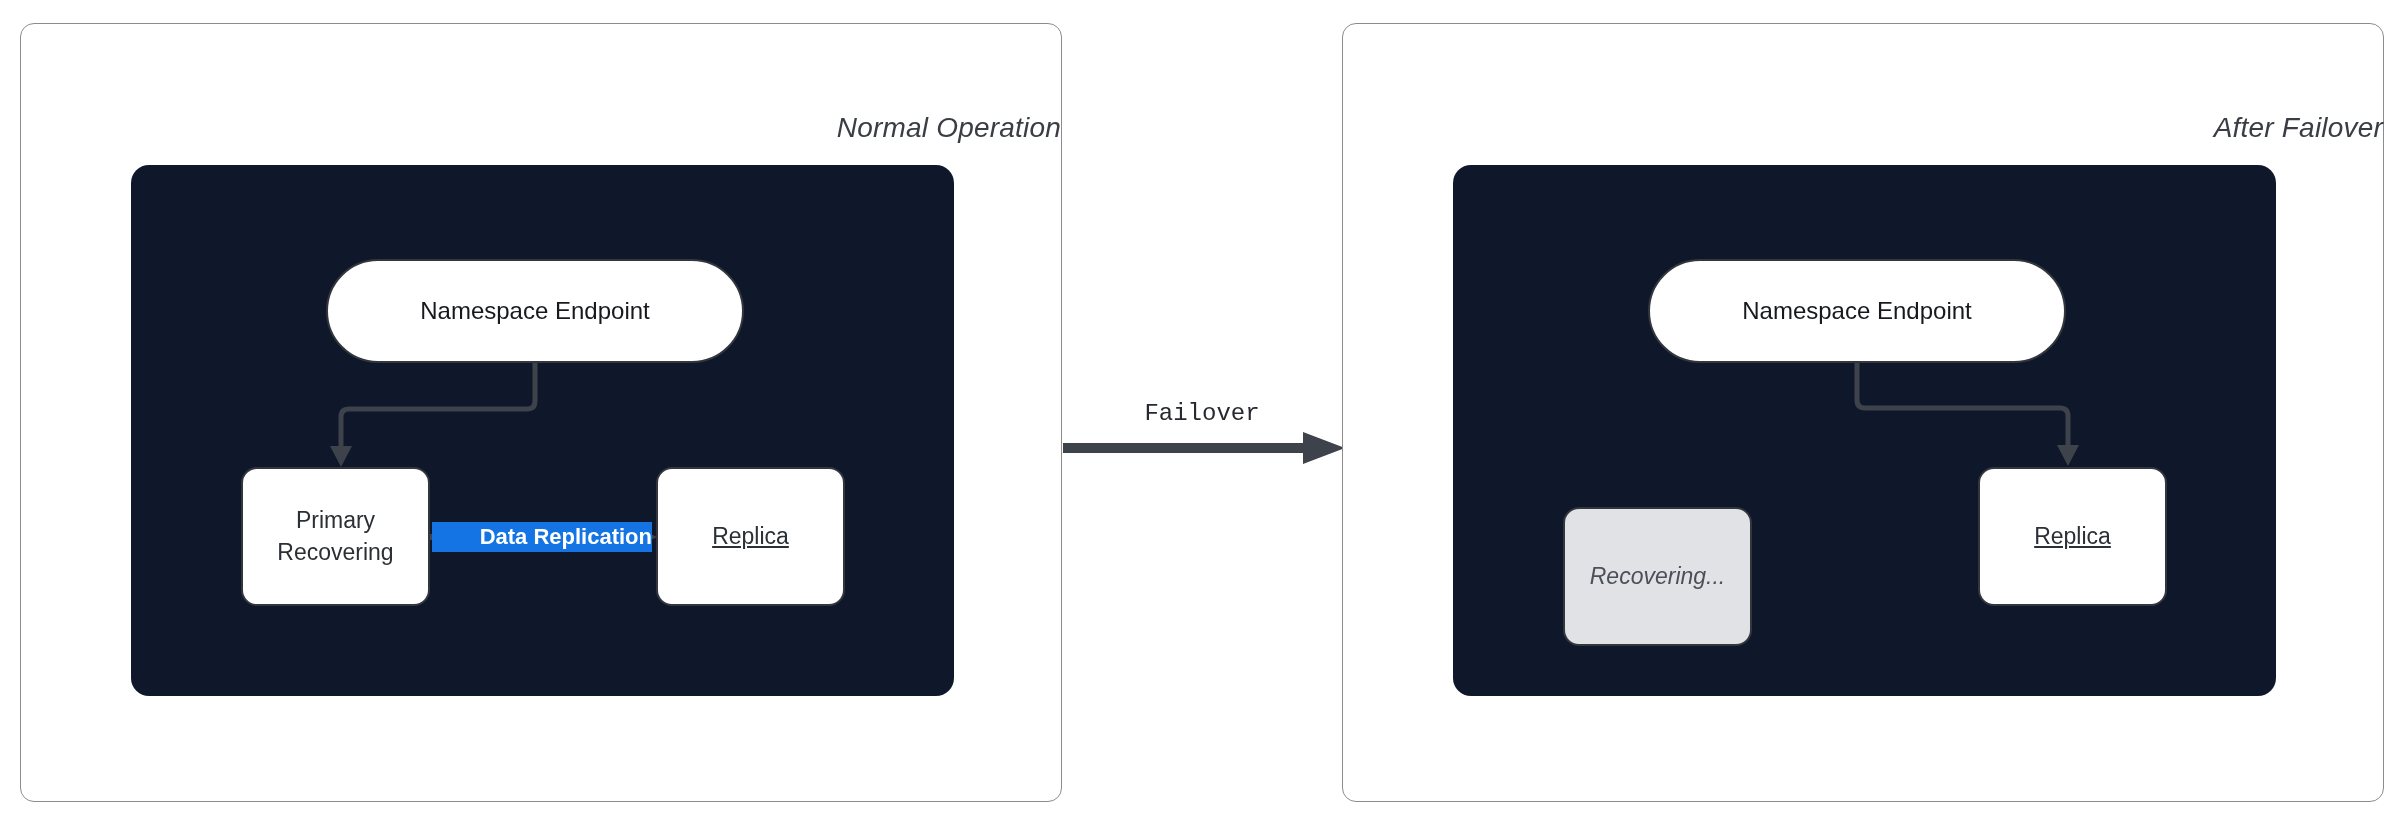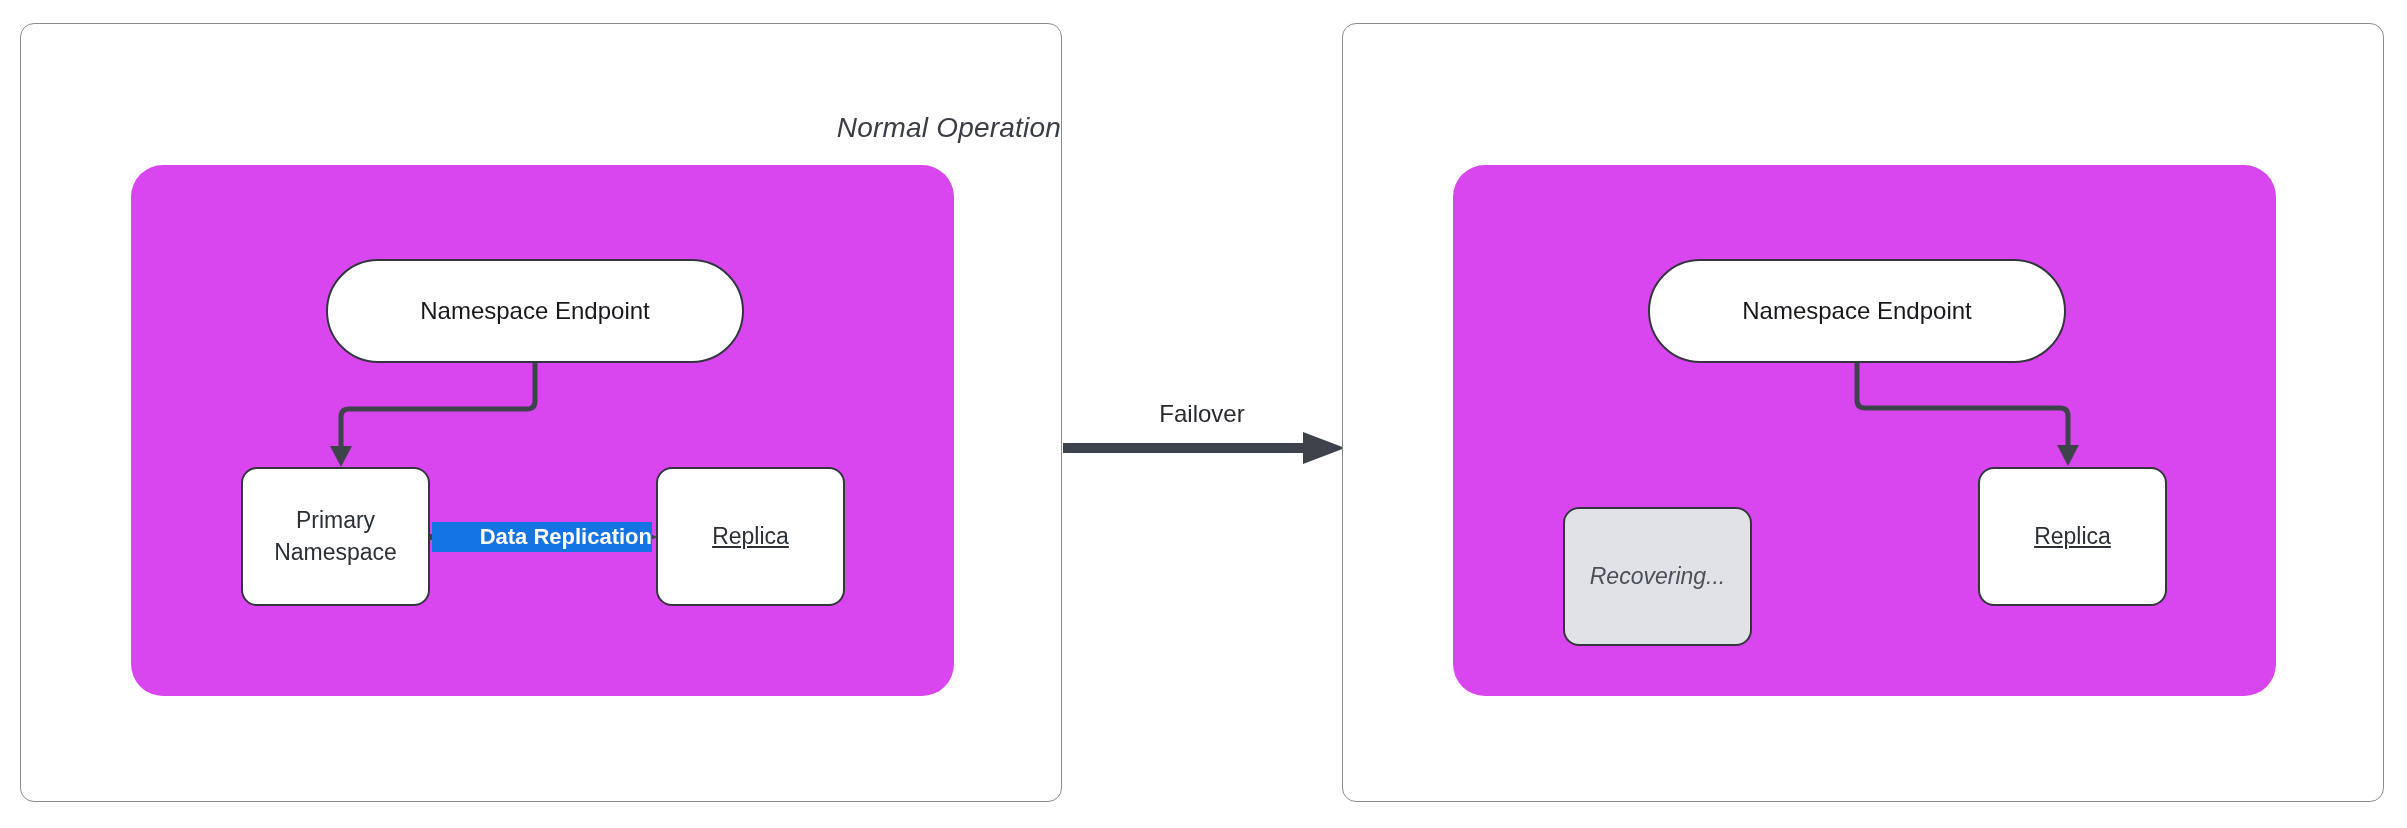--- a/index.html
+++ b/index.html
@@ -33,22 +33,22 @@
     font-style: italic;
     color: #3a3e44;
     letter-spacing: 0.2px;
   }
   .blue-box {
     position: absolute;
     left: 110px;
     top: 141px;
     width: 823px;
     height: 531px;
-    background: #d946ef;
-    border-radius: 32px;
+    background: #0f172a;
+    border-radius: 18px;
   }
   .connector {
     position: absolute;
     left: 0; top: 0;
     width: 823px;
     height: 531px;
     pointer-events: none;
   }
   .pill {
     position: absolute;
@@ -105,20 +105,21 @@
     padding: 2px 0;
   }
   .failover-label {
     position: absolute;
     left: 1060px;
     top: 400px;
     width: 284px;
     text-align: center;
     font-size: 24px;
     color: #26292e;
+    font-family: Liberation Mono, monospace;
   }
   .failover-svg {
     position: absolute;
     left: 1055px;
     top: 420px;
     width: 300px;
     height: 60px;
     pointer-events: none;
   }
 </style>
@@ -140,38 +141,39 @@
       <svg class="connector" viewBox="0 0 823 531">
         <path d="M298,372 H503" fill="none" stroke="#3e434b" stroke-width="6"></path>
         <polygon points="503,361 503,383 526,372" fill="#3e434b"></polygon>
       </svg>
 
       <div class="pill">
         <span>Namespace Endpoint</span>
       </div>
 
       <div class="node node-a">
-        <span>Primary Namespace</span>
+        <span>Primary Recovering</span>
       </div>
 
       <div class="repl-label">Data Replication</div>
 
       <div class="node node-b">
         <span>Replica</span>
       </div>
     </div>
   </section>
 
   <div class="failover-label">Failover</div>
   <svg class="failover-svg" viewBox="0 0 300 60">
     <path d="M8,28 H248" fill="none" stroke="#3e434b" stroke-width="10"></path>
     <polygon points="248,12 248,44 290,28" fill="#3e434b"></polygon>
   </svg>
 
   <section class="panel panel-right">
+    <div class="panel-title">After Failover</div>
 
     <div class="blue-box">
 
       <svg class="connector" viewBox="0 0 823 531">
         <path d="M404,198 V235 Q404,243 412,243 H607 Q615,243 615,251 V282" fill="none" stroke="#3e434b" stroke-width="5"></path>
         <polygon points="604,280 626,280 615,301" fill="#3e434b"></polygon>
       </svg>
 
       <div class="pill">
         <span>Namespace Endpoint</span>

